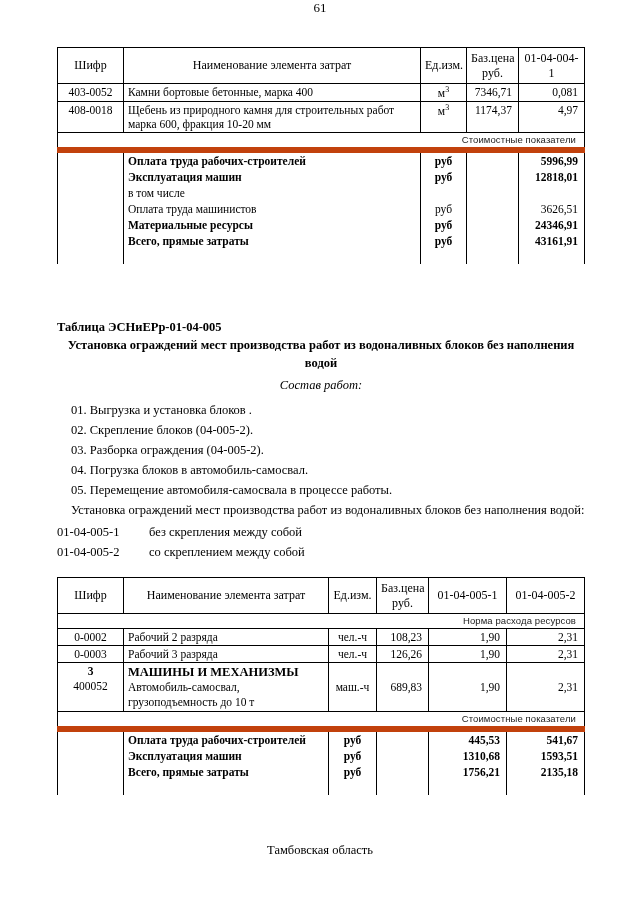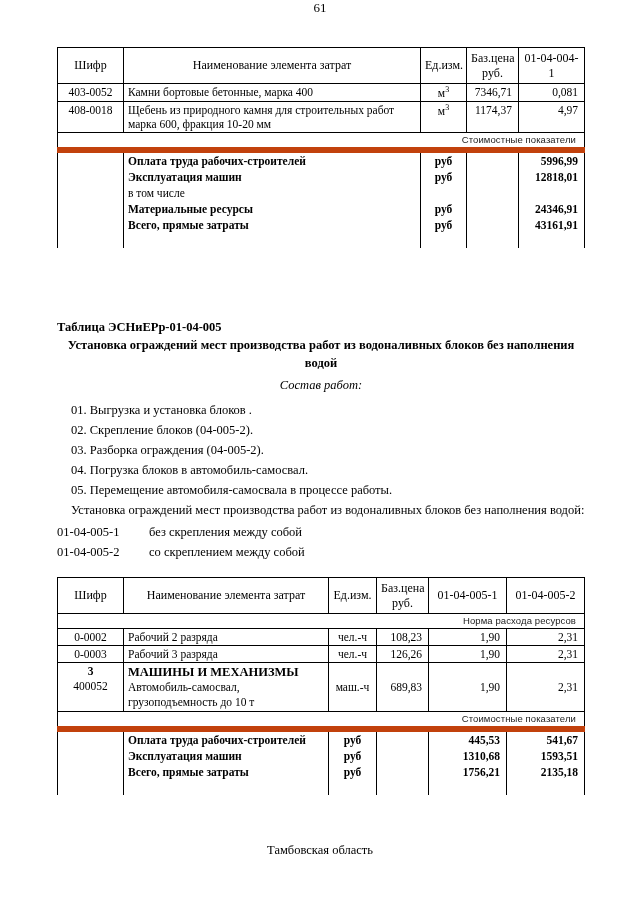--- a/index.html
+++ b/index.html
@@ -189,20 +189,27 @@
       </tr>
       <tr class="sr">
         <td class="c-code"></td>
         <td class="c-name">в том числе</td>
         <td class="c-unit"></td>
         <td class="c-num"></td>
         <td class="c-num"></td>
       </tr>
       <tr class="sr">
         <td class="c-code"></td>
+        <td class="c-name">Оплата труда машинистов</td>
+        <td class="c-unit">руб</td>
+        <td class="c-num"></td>
+        <td class="c-num">3626,51</td>
+      </tr>
+      <tr class="sr">
+        <td class="c-code"></td>
         <td class="c-name bold">Материальные ресурсы</td>
         <td class="c-unit bold">руб</td>
         <td class="c-num"></td>
         <td class="c-num bold">24346,91</td>
       </tr>
       <tr class="sr">
         <td class="c-code"></td>
         <td class="c-name bold">Всего, прямые затраты</td>
         <td class="c-unit bold">руб</td>
         <td class="c-num"></td>

